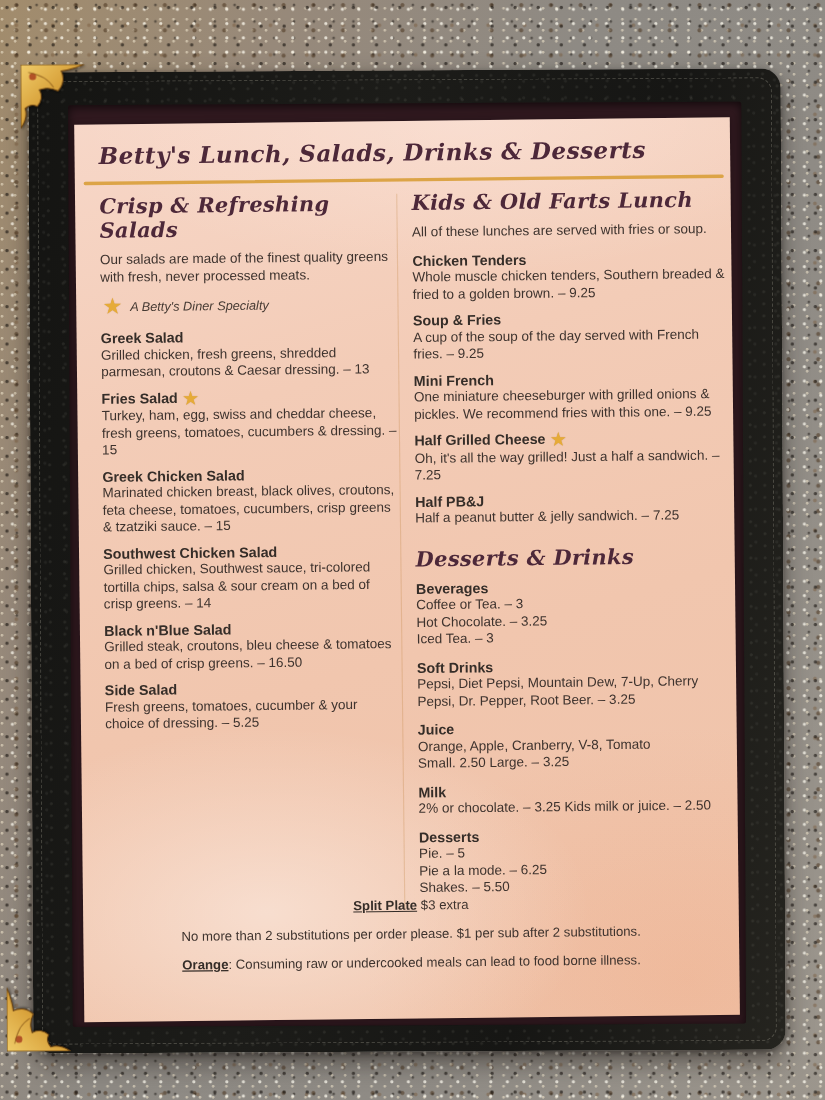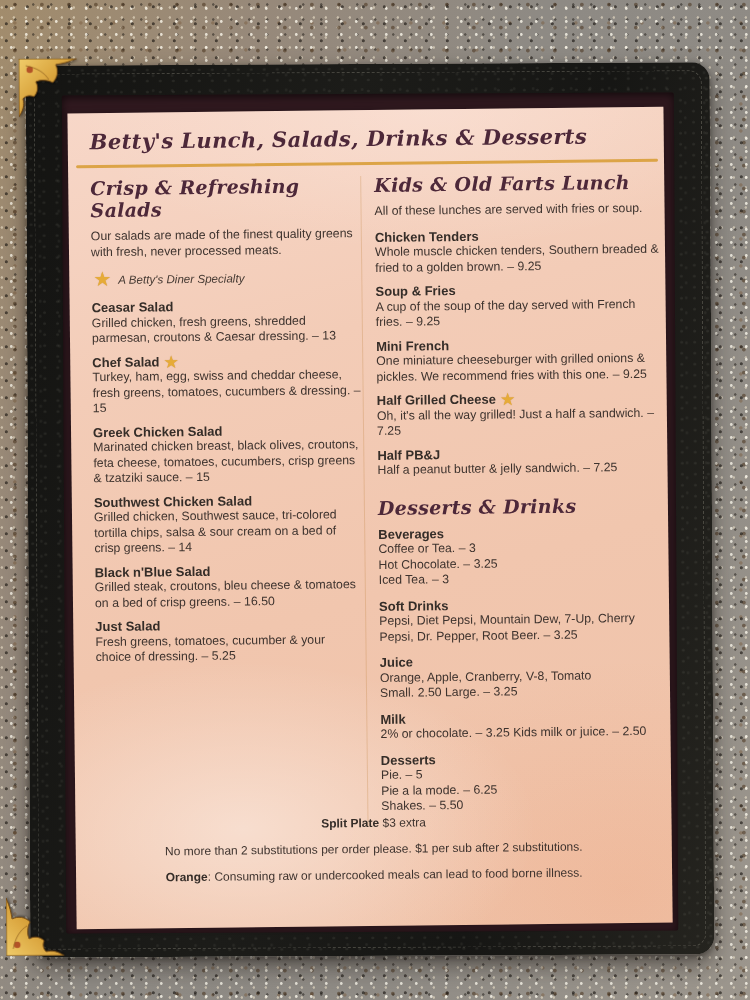--- a/index.html
+++ b/index.html
@@ -72,21 +72,21 @@
   .menu-item{margin-bottom:8px;}
   .item-name{font-size:13px;font-weight:bold;line-height:15.5px;color:#352d28;}
   .item-desc{font-size:12.3px;line-height:15.5px;}
 
   .drink-group{margin-bottom:10px;}
   .group-name{font-size:13px;font-weight:bold;line-height:15.5px;color:#352d28;}
   .group-line{font-size:12.3px;line-height:15.5px;}
 
   .footer{position:absolute;left:0;right:0;top:706px;text-align:center;}
   .f-line{font-size:12px;line-height:14px;margin-bottom:12px;}
-  .f-line b{color:#352d28;}
+  .f-line b{color:#352d28;text-decoration:underline;}
 
   .ornament{position:absolute;filter:drop-shadow(1px 1px 1px rgba(0,0,0,0.45));}
   .ornament.top-left{left:-7px;top:-7px;}
   .ornament.bottom-left{left:-24px;top:832px;transform:rotate(-90deg);}
 </style>
 </head>
 <body>
 
 <div class="scene">
   <div class="menu-frame">
@@ -128,46 +128,46 @@
         <div class="col left">
           <div class="section-header script">Crisp &amp; Refreshing Salads</div>
           <p class="intro">Our salads are made of the finest quality greens with fresh, never processed meats.</p>
 
           <div class="specialty">
             <span class="star big">★</span>
             <span class="specialty-text">A Betty's Diner Specialty</span>
           </div>
 
           <div class="menu-item">
-            <div class="item-name"><span>Ceasar Salad</span></div>
+            <div class="item-name"><span>Greek Salad</span></div>
             <div class="item-desc">Grilled chicken, fresh greens, shredded parmesan, croutons &amp; Caesar dressing. – 13</div>
           </div>
 
           <div class="menu-item">
-            <div class="item-name"><span>Chef Salad</span><span class="star inline">★</span></div>
+            <div class="item-name"><span>Fries Salad</span><span class="star inline">★</span></div>
             <div class="item-desc">Turkey, ham, egg, swiss and cheddar cheese, fresh greens, tomatoes, cucumbers &amp; dressing. – 15</div>
           </div>
 
           <div class="menu-item">
             <div class="item-name"><span>Greek Chicken Salad</span></div>
             <div class="item-desc">Marinated chicken breast, black olives, croutons, feta cheese, tomatoes, cucumbers, crisp greens &amp; tzatziki sauce. – 15</div>
           </div>
 
           <div class="menu-item">
             <div class="item-name"><span>Southwest Chicken Salad</span></div>
             <div class="item-desc">Grilled chicken, Southwest sauce, tri-colored tortilla chips, salsa &amp; sour cream on a bed of crisp greens. – 14</div>
           </div>
 
           <div class="menu-item">
             <div class="item-name"><span>Black n'Blue Salad</span></div>
             <div class="item-desc">Grilled steak, croutons, bleu cheese &amp; tomatoes on a bed of crisp greens. – 16.50</div>
           </div>
 
           <div class="menu-item">
-            <div class="item-name"><span>Just Salad</span></div>
+            <div class="item-name"><span>Side Salad</span></div>
             <div class="item-desc">Fresh greens, tomatoes, cucumber &amp; your choice of dressing. – 5.25</div>
           </div>
         </div>
 
         <div class="col right">
           <div class="section-header script">Kids &amp; Old Farts Lunch</div>
           <p class="intro">All of these lunches are served with fries or soup.</p>
 
           <div class="menu-item">
             <div class="item-name"><span>Chicken Tenders</span></div>

